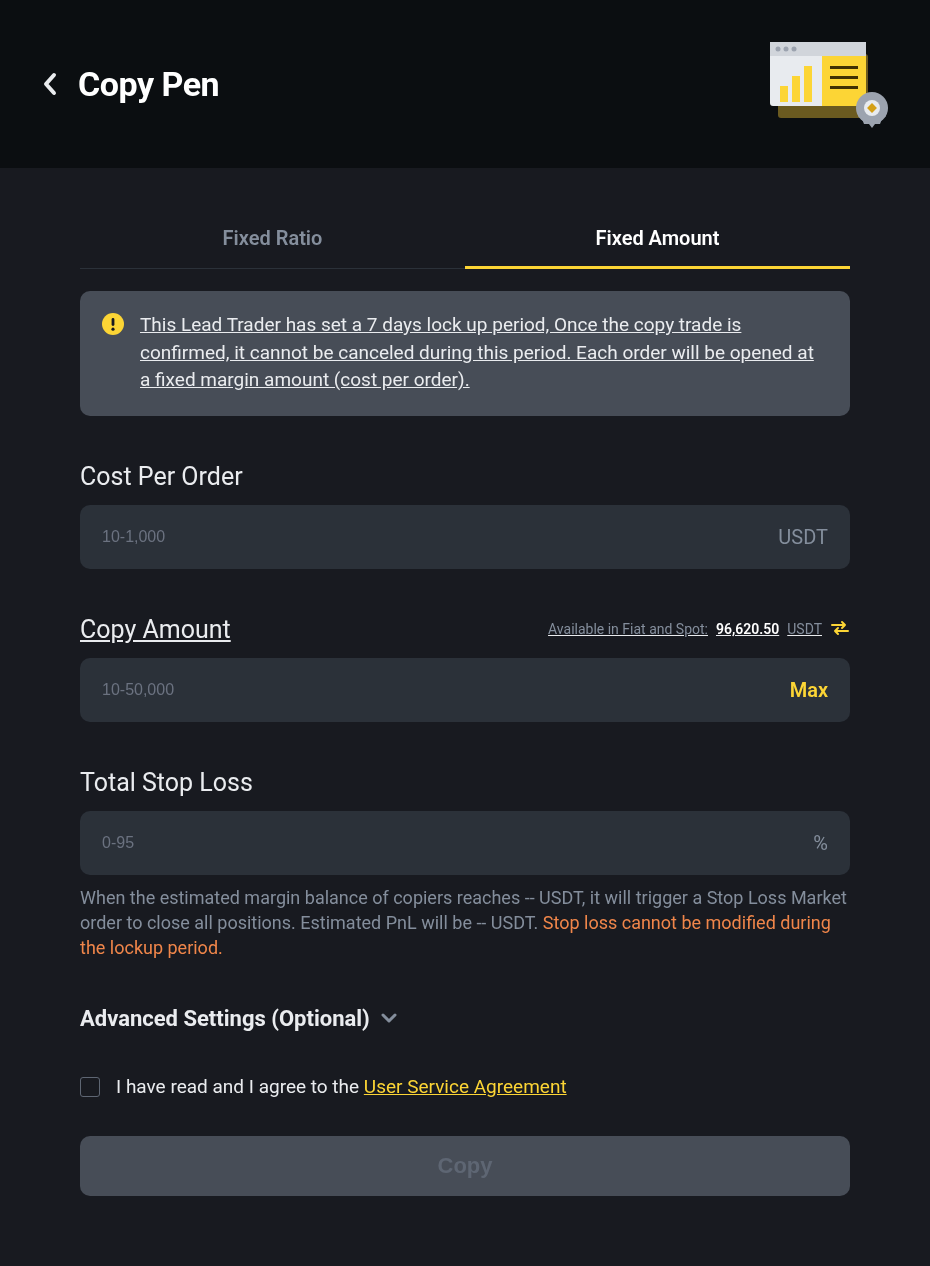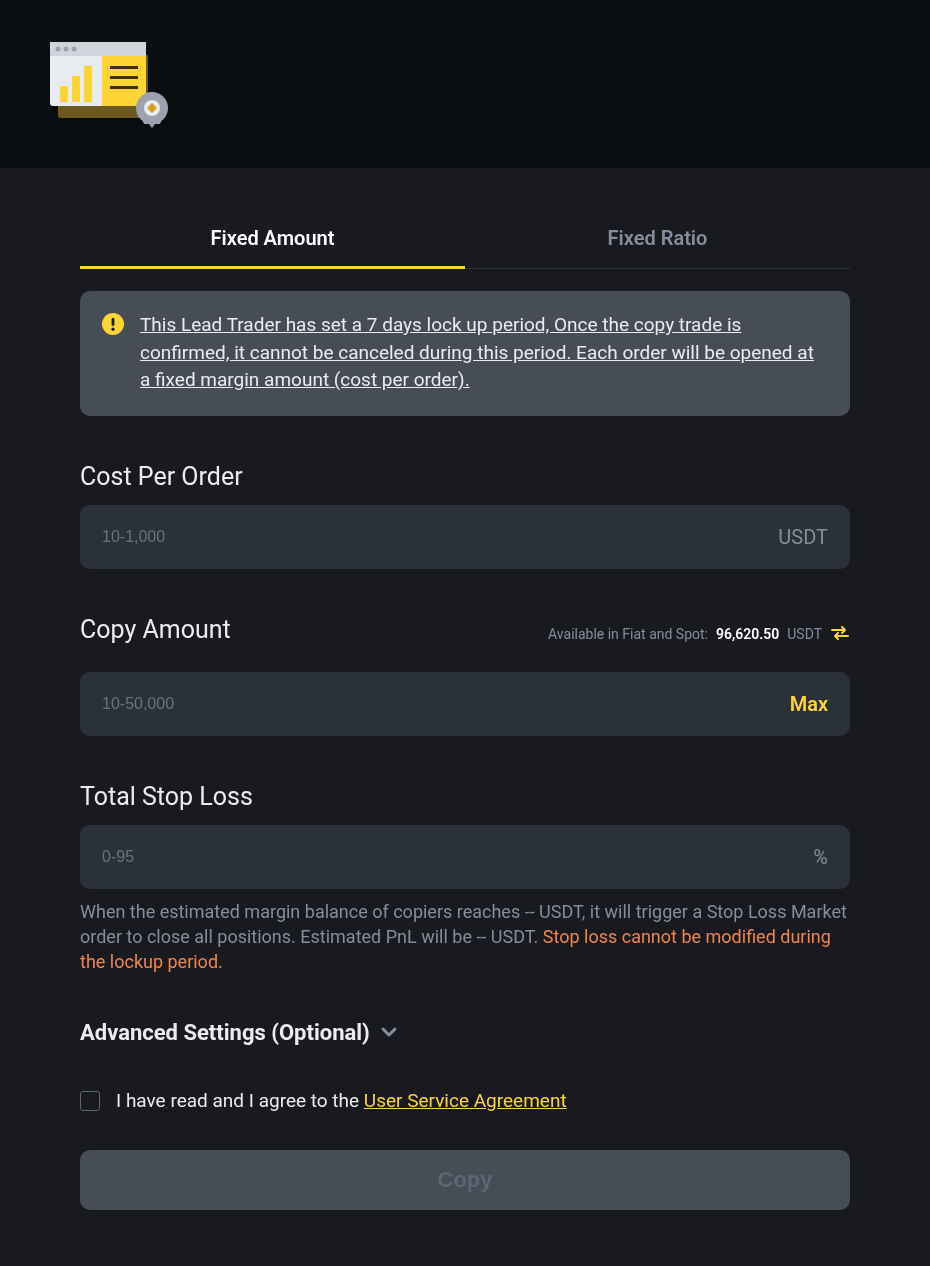--- a/index.html
+++ b/index.html
@@ -92,22 +92,23 @@
     margin-top: 46px;
   }
   .field-label {
     font-size: 25px;
     color: #eaecef;
     margin-bottom: 14px;
   }
   .label-row {
     display: flex;
     justify-content: space-between;
-    align-items: flex-end;
-    margin-bottom: 28px;
+    align-items: center;
+    margin-bottom: 14px;
+    text-decoration: underline;
   }
   .avail-wrap {
     display: flex;
     align-items: center;
     gap: 8px;
     font-size: 14px;
   }
   .avail-label { color: #848e9c; }
   .avail-amount { color: #fff; font-weight: 600; }
   .avail-currency { color: #848e9c; }
@@ -200,20 +201,28 @@
     font-size: 22px;
     font-weight: 600;
     color: #5e6673;
     cursor: pointer;
   }
 </style>
 </head>
 <body>
 
 <div class="header">
+  <div class="header-left">
+    <span class="back-chevron">
+      <svg width="20" height="26" viewBox="0 0 20 26">
+        <path d="M14 4 L6 13 L14 22" stroke="#eaecef" stroke-width="4" fill="none" stroke-linecap="round" stroke-linejoin="round"></path>
+      </svg>
+    </span>
+    <h1 class="page-title">Copy Pen</h1>
+  </div>
   <div class="header-illustration">
     <svg width="130" height="100" viewBox="0 0 130 100">
       <rect x="18" y="20" width="90" height="64" rx="3" fill="#6b5a20"></rect>
       <rect x="10" y="8" width="96" height="64" rx="3" fill="#e8ebef"></rect>
       <rect x="10" y="8" width="96" height="14" fill="#d1d5db"></rect>
       <circle cx="18" cy="15" r="2.5" fill="#9ca3af"></circle>
       <circle cx="26" cy="15" r="2.5" fill="#9ca3af"></circle>
       <circle cx="34" cy="15" r="2.5" fill="#9ca3af"></circle>
       <rect x="62" y="22" width="44" height="50" fill="#fcd535"></rect>
       <rect x="70" y="32" width="28" height="3" fill="#403102"></rect>
@@ -227,22 +236,22 @@
       <circle cx="112" cy="74" r="8" fill="#e8ebef"></circle>
       <rect x="108.5" y="70.5" width="7" height="7" transform="rotate(45 112 74)" fill="#d4a017"></rect>
     </svg>
   </div>
 </div>
 
 <div class="content">
 
   
   <div class="tabs">
+    <div class="tab">Fixed Ratio</div>
     <div class="tab active">Fixed Amount</div>
-    <div class="tab">Fixed Ratio</div>
   </div>
 
   
   <div class="notice">
     <span class="notice-icon">
       <svg width="22" height="22" viewBox="0 0 22 22">
         <circle cx="11" cy="11" r="11" fill="#fcd535"></circle>
         <rect x="9.6" y="5" width="2.8" height="8" rx="1.4" fill="#181a20"></rect>
         <circle cx="11" cy="16.2" r="1.6" fill="#181a20"></circle>
       </svg>

